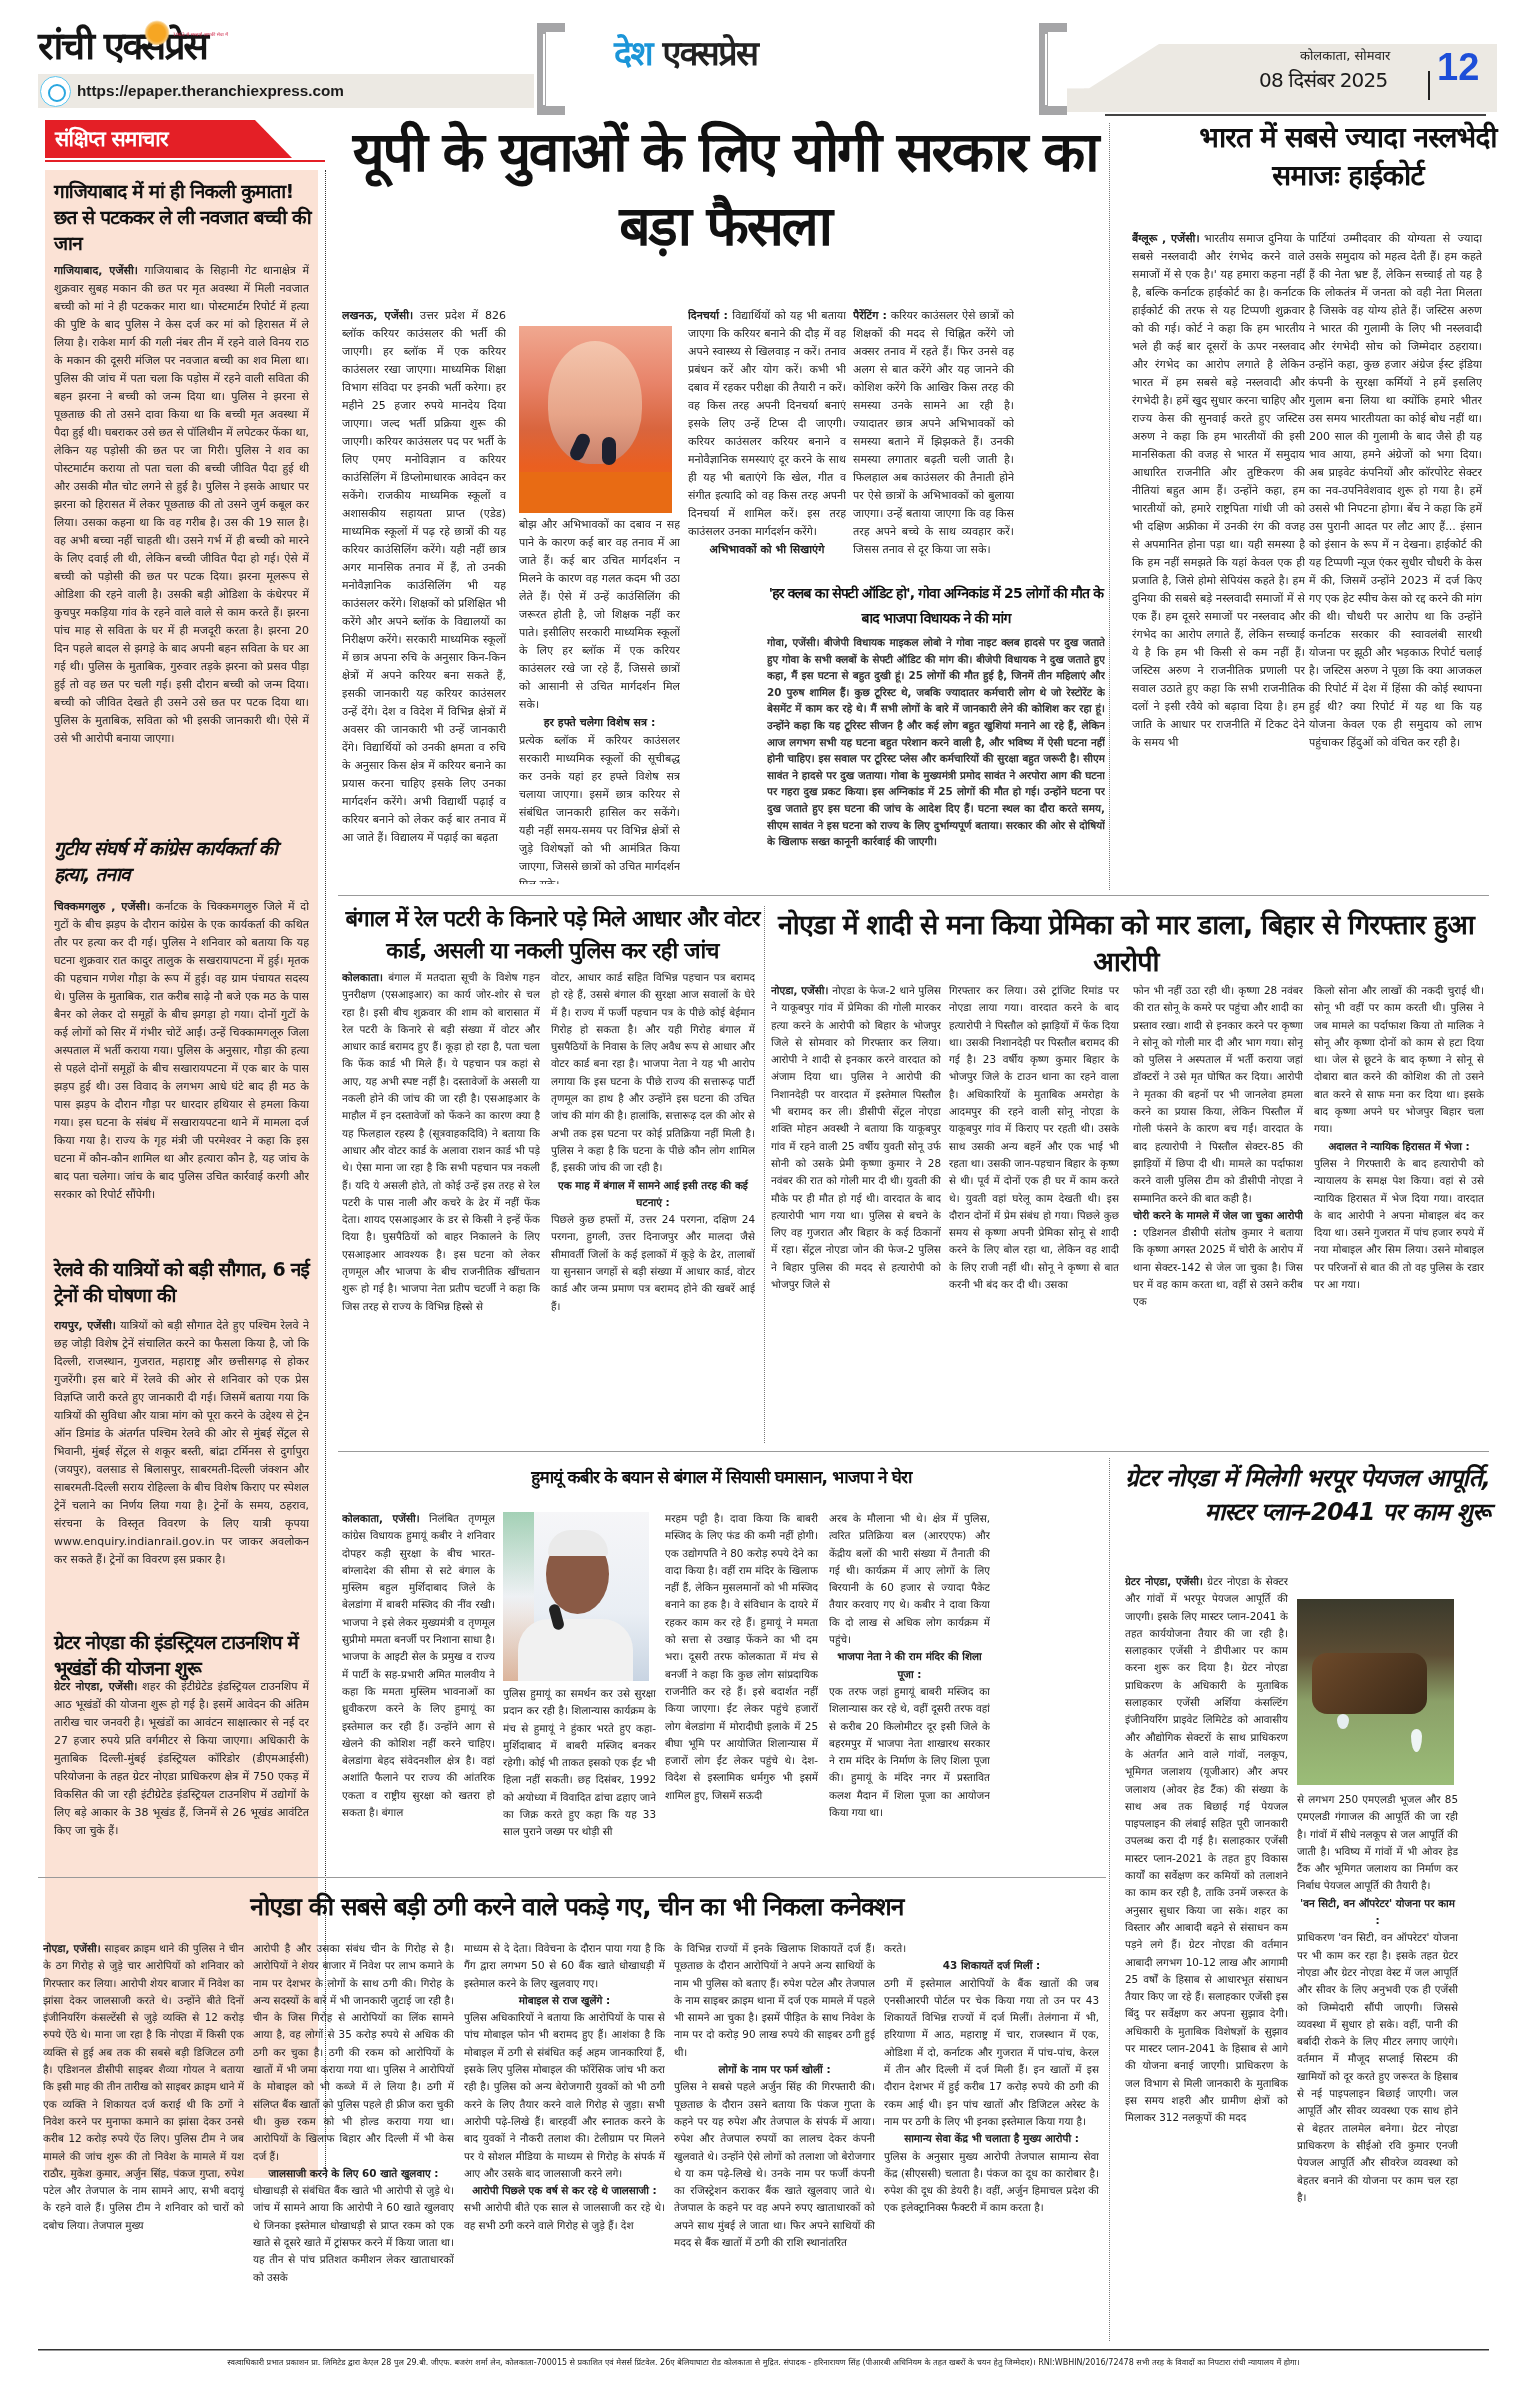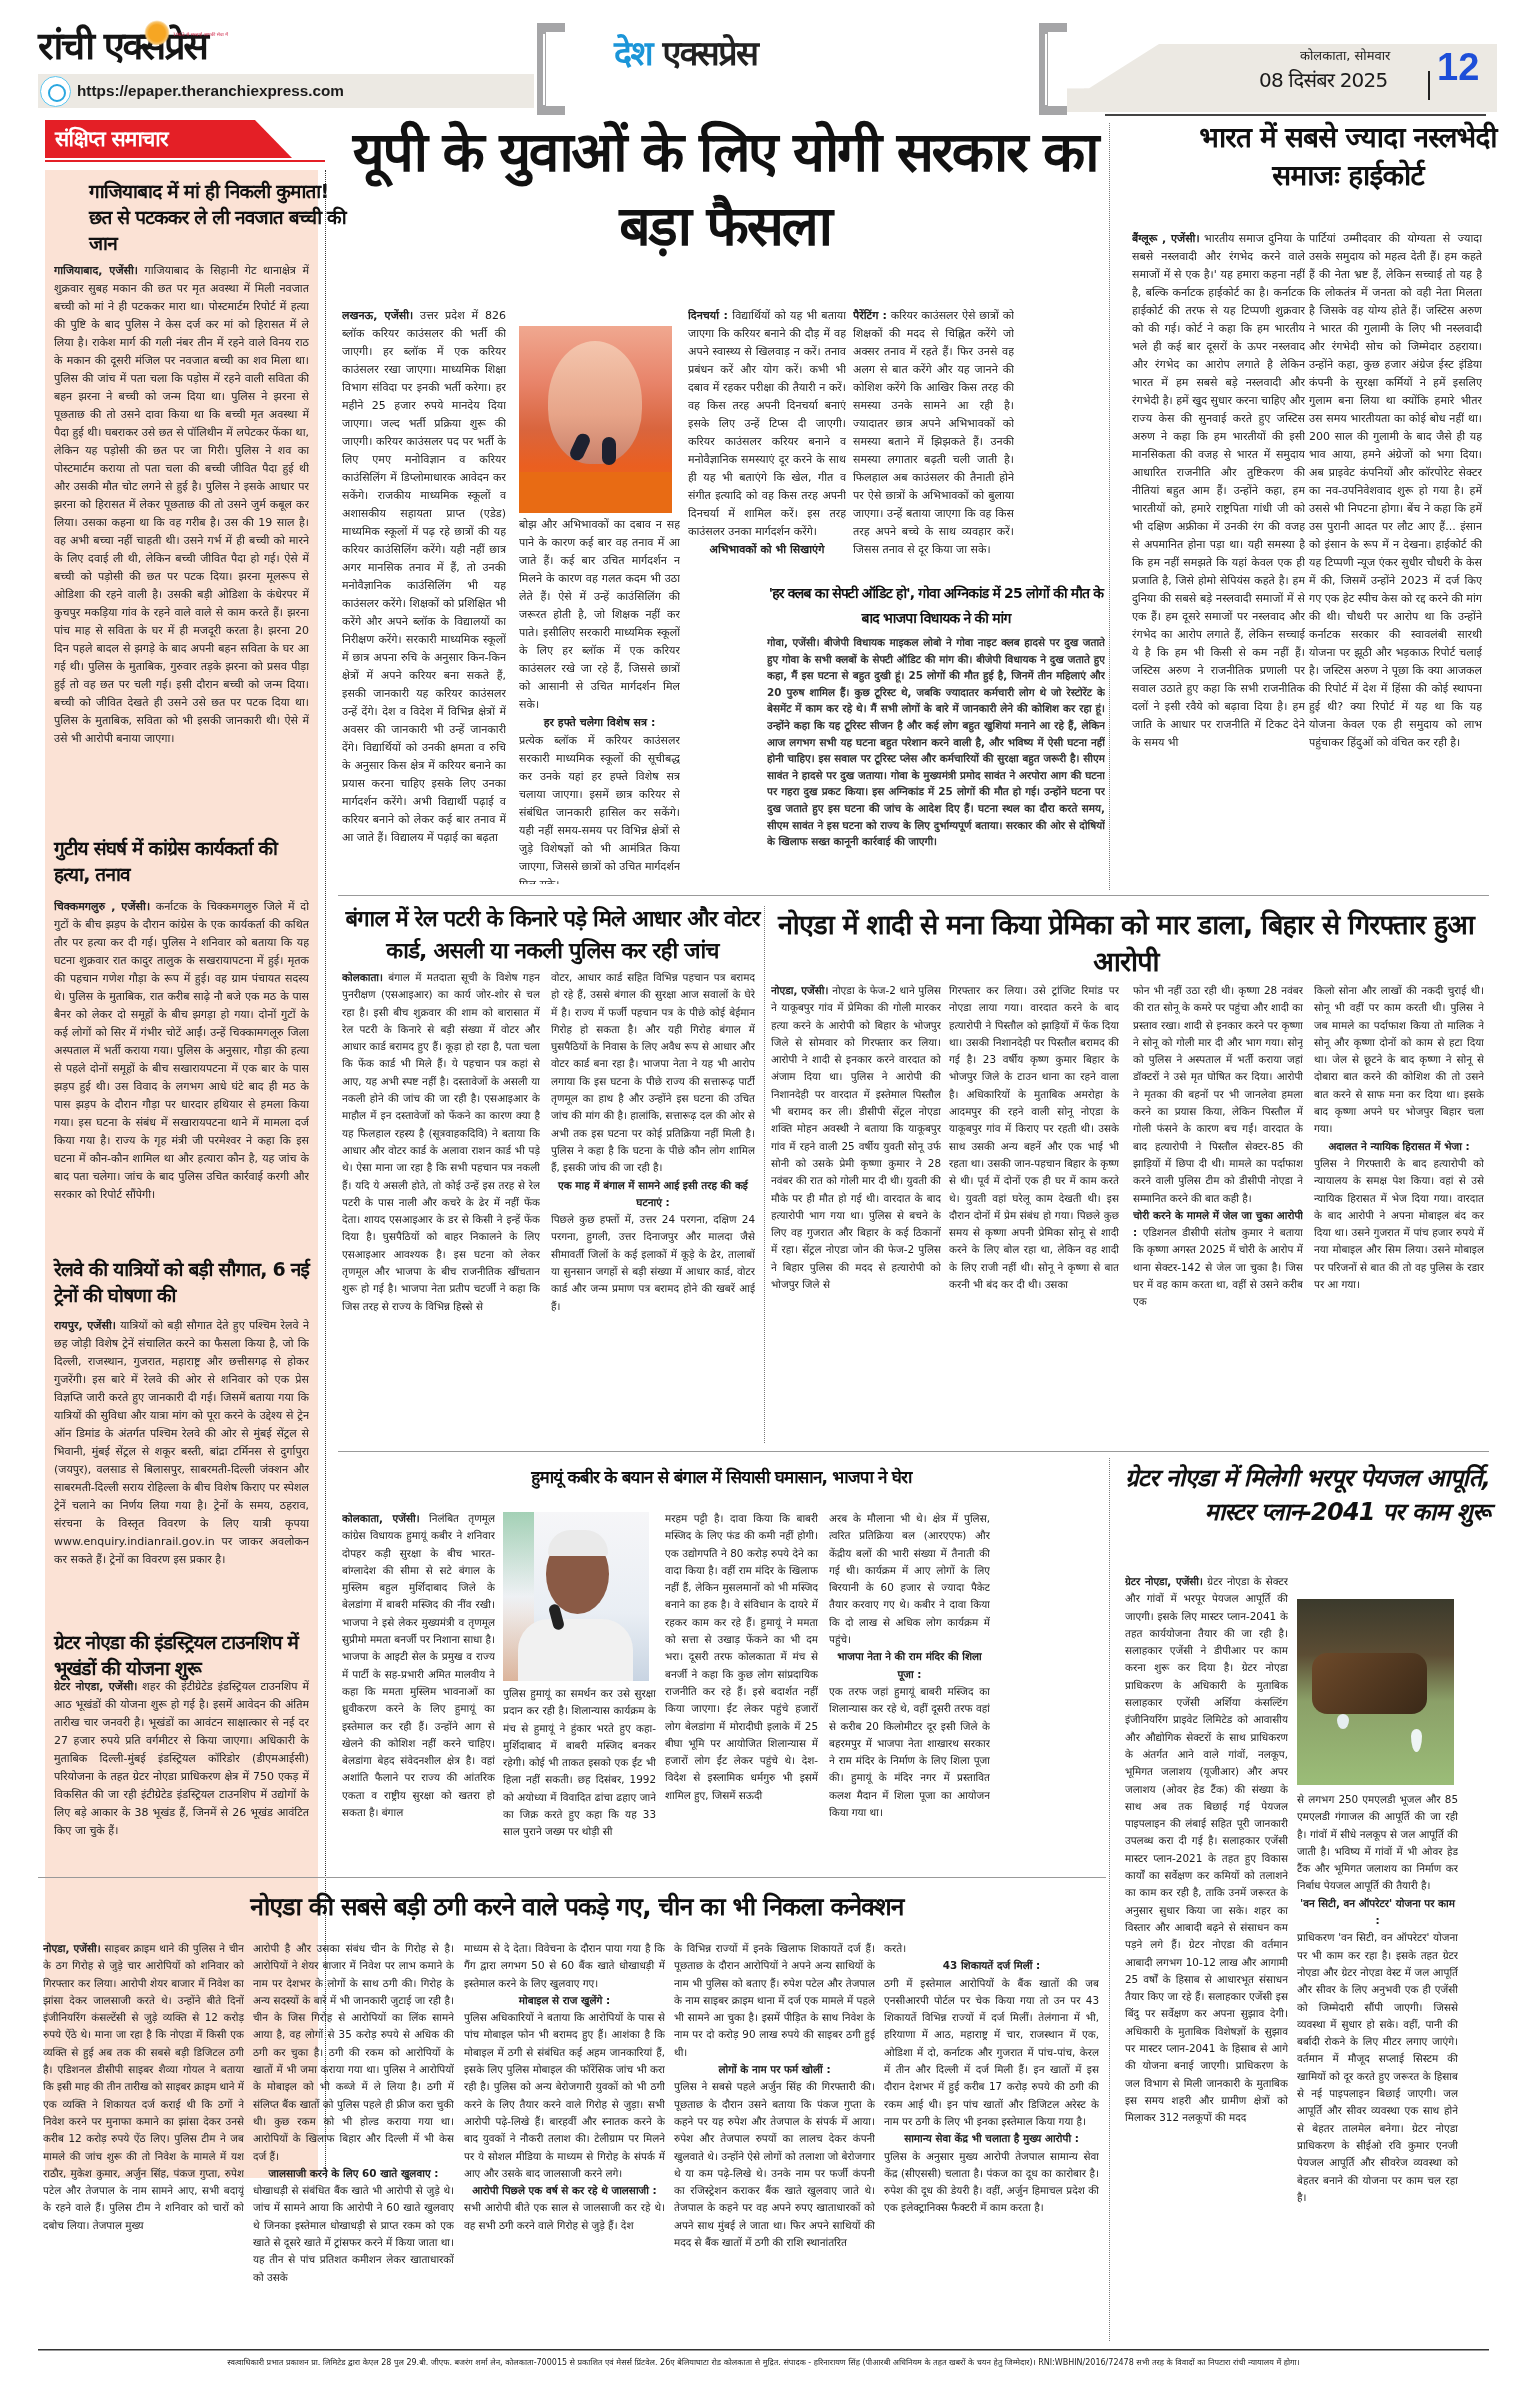--- a/index.html
+++ b/index.html
@@ -118,24 +118,24 @@
 <div class="abs" id="date-divider"></div>
 <div class="abs" id="page-num">12</div>
 <div class="abs" id="top-rule"></div>
 
 <div class="abs" id="brief-banner"></div>
 <div class="abs" id="brief-banner-text">संक्षिप्त समाचार</div>
 <div class="abs" id="brief-rule"></div>
 <div class="abs" id="brief-box"></div>
 <div class="abs" id="left-dots"></div>
 
-<div class="abs hl brief-hl" style="left:54px;top:178px;width:261px;margin-left:35px;">गाजियाबाद में मां ही निकली कुमाता! छत से पटककर ले ली नवजात बच्ची की जान</div>
+<div class="abs hl brief-hl" style="left:54px;top:178px;width:261px;">गाजियाबाद में मां ही निकली कुमाता! छत से पटककर ले ली नवजात बच्ची की जान</div>
 <div class="abs body-text brief-body" style="left:54px;top:262px;height:568px;"><b>गाजियाबाद, एजेंसी।</b><span> गाजियाबाद के सिहानी गेट थानाक्षेत्र में शुक्रवार सुबह मकान की छत पर मृत अवस्था में मिली नवजात बच्ची को मां ने ही पटककर मारा था। पोस्टमार्टम रिपोर्ट में हत्या की पुष्टि के बाद पुलिस ने केस दर्ज कर मां को हिरासत में ले लिया है। राकेश मार्ग की गली नंबर तीन में रहने वाले विनय राठ के मकान की दूसरी मंजिल पर नवजात बच्ची का शव मिला था। पुलिस की जांच में पता चला कि पड़ोस में रहने वाली सविता की बहन झरना ने बच्ची को जन्म दिया था। पुलिस ने झरना से पूछताछ की तो उसने दावा किया था कि बच्ची मृत अवस्था में पैदा हुई थी। घबराकर उसे छत से पॉलिथीन में लपेटकर फेंका था, लेकिन यह पड़ोसी की छत पर जा गिरी। पुलिस ने शव का पोस्टमार्टम कराया तो पता चला की बच्ची जीवित पैदा हुई थी और उसकी मौत चोट लगने से हुई है। पुलिस ने इसके आधार पर झरना को हिरासत में लेकर पूछताछ की तो उसने जुर्म कबूल कर लिया। उसका कहना था कि वह गरीब है। उस की 19 साल है। वह अभी बच्चा नहीं चाहती थी। उसने गर्भ में ही बच्ची को मारने के लिए दवाई ली थी, लेकिन बच्ची जीवित पैदा हो गई। ऐसे में बच्ची को पड़ोसी की छत पर पटक दिया। झरना मूलरूप से ओडिशा की रहने वाली है। उसकी बड़ी ओडिशा के कंधेरपर में कुचपुर मकड़िया गांव के रहने वाले वाले से काम करते हैं। झरना पांच माह से सविता के घर में ही मजदूरी करता है। झरना 20 दिन पहले बादल से झगड़े के बाद अपनी बहन सविता के घर आ गई थी। पुलिस के मुताबिक, गुरुवार तड़के झरना को प्रसव पीड़ा हुई तो वह छत पर चली गई। इसी दौरान बच्ची को जन्म दिया। बच्ची को जीवित देखते ही उसने उसे छत पर पटक दिया था। पुलिस के मुताबिक, सविता को भी इसकी जानकारी थी। ऐसे में उसे भी आरोपी बनाया जाएगा।</span></div>
 
-<div class="abs hl brief-hl" style="left:54px;top:835px;width:261px;">गुटीय संघर्ष में कांग्रेस कार्यकर्ता की हत्या, तनाव</div>
+<div class="abs hl brief-hl" style="left:54px;top:835px;width:261px;font-style:italic;">गुटीय संघर्ष में कांग्रेस कार्यकर्ता की हत्या, तनाव</div>
 <div class="abs body-text brief-body" style="left:54px;top:898px;height:358px;"><b>चिक्कमगलुरु , एजेंसी।</b><span> कर्नाटक के चिक्कमगलुरु जिले में दो गुटों के बीच झड़प के दौरान कांग्रेस के एक कार्यकर्ता की कथित तौर पर हत्या कर दी गई। पुलिस ने शनिवार को बताया कि यह घटना शुक्रवार रात कादुर तालुक के सखरायापटना में हुई। मृतक की पहचान गणेश गौड़ा के रूप में हुई। वह ग्राम पंचायत सदस्य थे। पुलिस के मुताबिक, रात करीब साढ़े नौ बजे एक मठ के पास बैनर को लेकर दो समूहों के बीच झगड़ा हो गया। दोनों गुटों के कई लोगों को सिर में गंभीर चोटें आईं। उन्हें चिक्कामगलूरु जिला अस्पताल में भर्ती कराया गया। पुलिस के अनुसार, गौड़ा की हत्या से पहले दोनों समूहों के बीच सखारायपटना में एक बार के पास झड़प हुई थी। उस विवाद के लगभग आधे घंटे बाद ही मठ के पास झड़प के दौरान गौड़ा पर धारदार हथियार से हमला किया गया। इस घटना के संबंध में सखारायपटना थाने में मामला दर्ज किया गया है। राज्य के गृह मंत्री जी परमेश्वर ने कहा कि इस घटना में कौन-कौन शामिल था और हत्यारा कौन है, यह जांच के बाद पता चलेगा। जांच के बाद पुलिस उचित कार्रवाई करगी और सरकार को रिपोर्ट सौंपेगी।</span></div>
 
 <div class="abs hl brief-hl" style="left:54px;top:1256px;width:261px;">रेलवे की यात्रियों को बड़ी सौगात, 6 नई ट्रेनों की घोषणा की</div>
 <div class="abs body-text brief-body" style="left:54px;top:1317px;height:312px;"><b>रायपुर, एजेंसी।</b><span> यात्रियों को बड़ी सौगात देते हुए पश्चिम रेलवे ने छह जोड़ी विशेष ट्रेनें संचालित करने का फैसला किया है, जो कि दिल्ली, राजस्थान, गुजरात, महाराष्ट्र और छत्तीसगढ़ से होकर गुजरेंगी। इस बारे में रेलवे की ओर से शनिवार को एक प्रेस विज्ञप्ति जारी करते हुए जानकारी दी गई। जिसमें बताया गया कि यात्रियों की सुविधा और यात्रा मांग को पूरा करने के उद्देश्य से ट्रेन ऑन डिमांड के अंतर्गत पश्चिम रेलवे की ओर से मुंबई सेंट्रल से भिवानी, मुंबई सेंट्रल से शकूर बस्ती, बांद्रा टर्मिनस से दुर्गापुरा (जयपुर), वलसाड से बिलासपुर, साबरमती-दिल्ली जंक्शन और साबरमती-दिल्ली सराय रोहिल्ला के बीच विशेष किराए पर स्पेशल ट्रेनें चलाने का निर्णय लिया गया है। ट्रेनों के समय, ठहराव, संरचना के विस्तृत विवरण के लिए यात्री कृपया www.enquiry.indianrail.gov.in पर जाकर अवलोकन कर सकते हैं। ट्रेनों का विवरण इस प्रकार है।</span></div>
 
 <div class="abs hl brief-hl" style="left:54px;top:1629px;width:261px;">ग्रेटर नोएडा की इंडस्ट्रियल टाउनशिप में भूखंडों की योजना शुरू</div>
 <div class="abs body-text brief-body" style="left:54px;top:1678px;height:177px;"><b>ग्रेटर नोएडा, एजेंसी।</b><span> शहर की इंटीग्रेटेड इंडस्ट्रियल टाउनशिप में आठ भूखंडों की योजना शुरू हो गई है। इसमें आवेदन की अंतिम तारीख चार जनवरी है। भूखंडों का आवंटन साक्षात्कार से नई दर 27 हजार रुपये प्रति वर्गमीटर से किया जाएगा। अधिकारी के मुताबिक दिल्ली-मुंबई इंडस्ट्रियल कॉरिडोर (डीएमआईसी) परियोजना के तहत ग्रेटर नोएडा प्राधिकरण क्षेत्र में 750 एकड़ में विकसित की जा रही इंटीग्रेटेड इंडस्ट्रियल टाउनशिप में उद्योगों के लिए बड़े आकार के 38 भूखंड हैं, जिनमें से 26 भूखंड आवंटित किए जा चुके हैं।</span></div>
 
 <div class="abs hl" id="lead-hl">यूपी के युवाओं के लिए योगी सरकार का बड़ा फैसला</div>
 <div class="abs body-text col" style="left:342px;top:307px;width:164px;height:600px;"><b>लखनऊ, एजेंसी।</b> उत्तर प्रदेश में 826 ब्लॉक करियर काउंसलर की भर्ती की जाएगी। हर ब्लॉक में एक करियर काउंसलर रखा जाएगा। माध्यमिक शिक्षा विभाग संविदा पर इनकी भर्ती करेगा। हर महीने 25 हजार रुपये मानदेय दिया जाएगा। जल्द भर्ती प्रक्रिया शुरू की जाएगी। करियर काउंसलर पद पर भर्ती के लिए एमए मनोविज्ञान व करियर काउंसिलिंग में डिप्लोमाधारक आवेदन कर सकेंगे। राजकीय माध्यमिक स्कूलों व अशासकीय सहायता प्राप्त (एडेड) माध्यमिक स्कूलों में पढ़ रहे छात्रों की यह करियर काउंसिलिंग करेंगे। यही नहीं छात्र अगर मानसिक तनाव में हैं, तो उनकी मनोवैज्ञानिक काउंसिलिंग भी यह काउंसलर करेंगे। शिक्षकों को प्रशिक्षित भी करेंगे और अपने ब्लॉक के विद्यालयों का निरीक्षण करेंगे। सरकारी माध्यमिक स्कूलों में छात्र अपना रुचि के अनुसार किन-किन क्षेत्रों में अपने करियर बना सकते हैं, इसकी जानकारी यह करियर काउंसलर उन्हें देंगे। देश व विदेश में विभिन्न क्षेत्रों में अवसर की जानकारी भी उन्हें जानकारी देंगे। विद्यार्थियों को उनकी क्षमता व रुचि के अनुसार किस क्षेत्र में करियर बनाने का प्रयास करना चाहिए इसके लिए उनका मार्गदर्शन करेंगे। अभी विद्यार्थी पढ़ाई व करियर बनाने को लेकर कई बार तनाव में आ जाते हैं। विद्यालय में पढ़ाई का बढ़ता</div>

